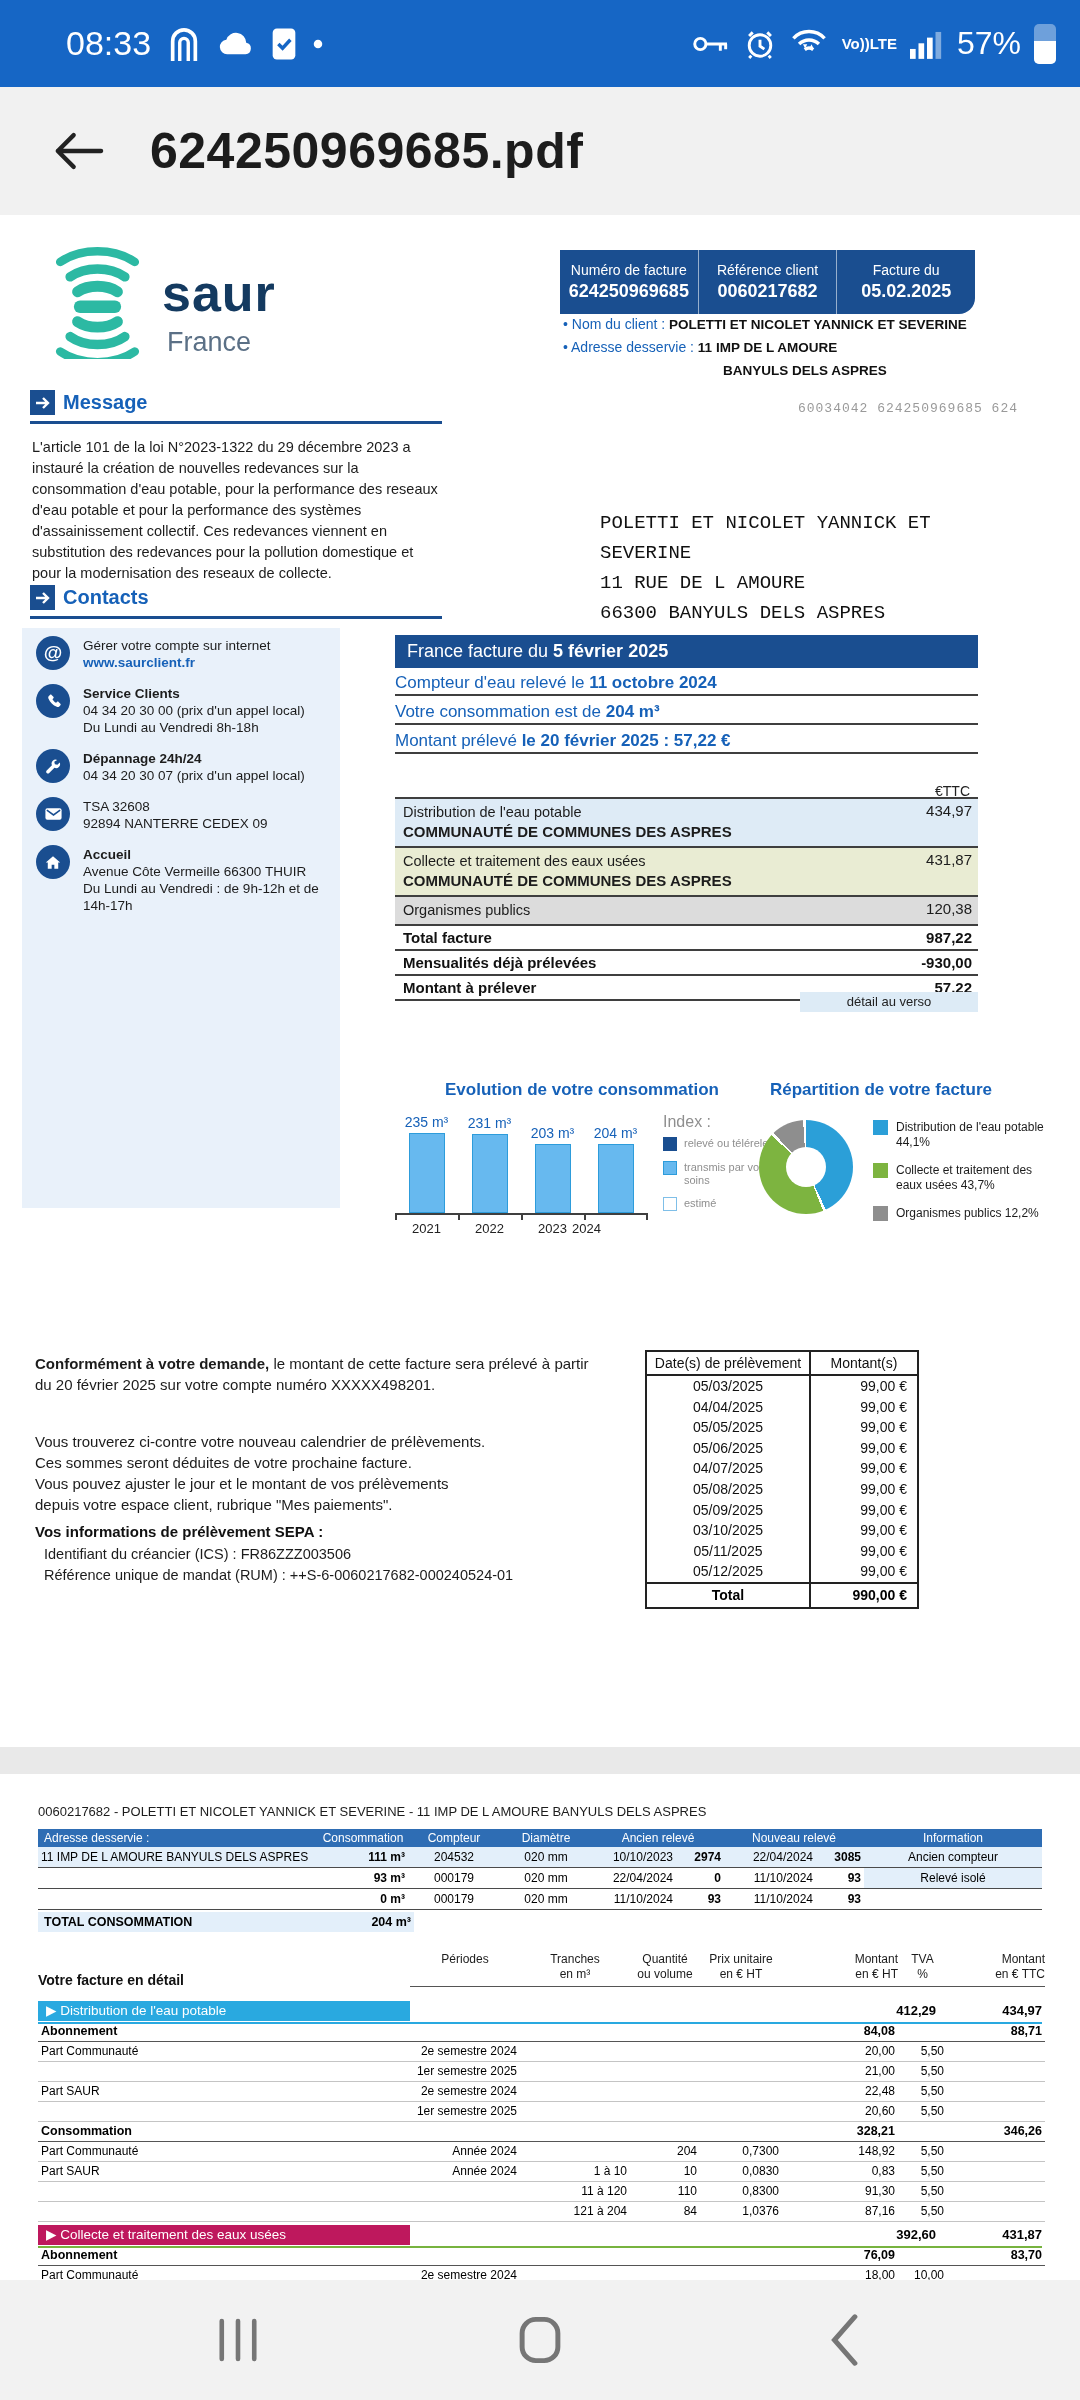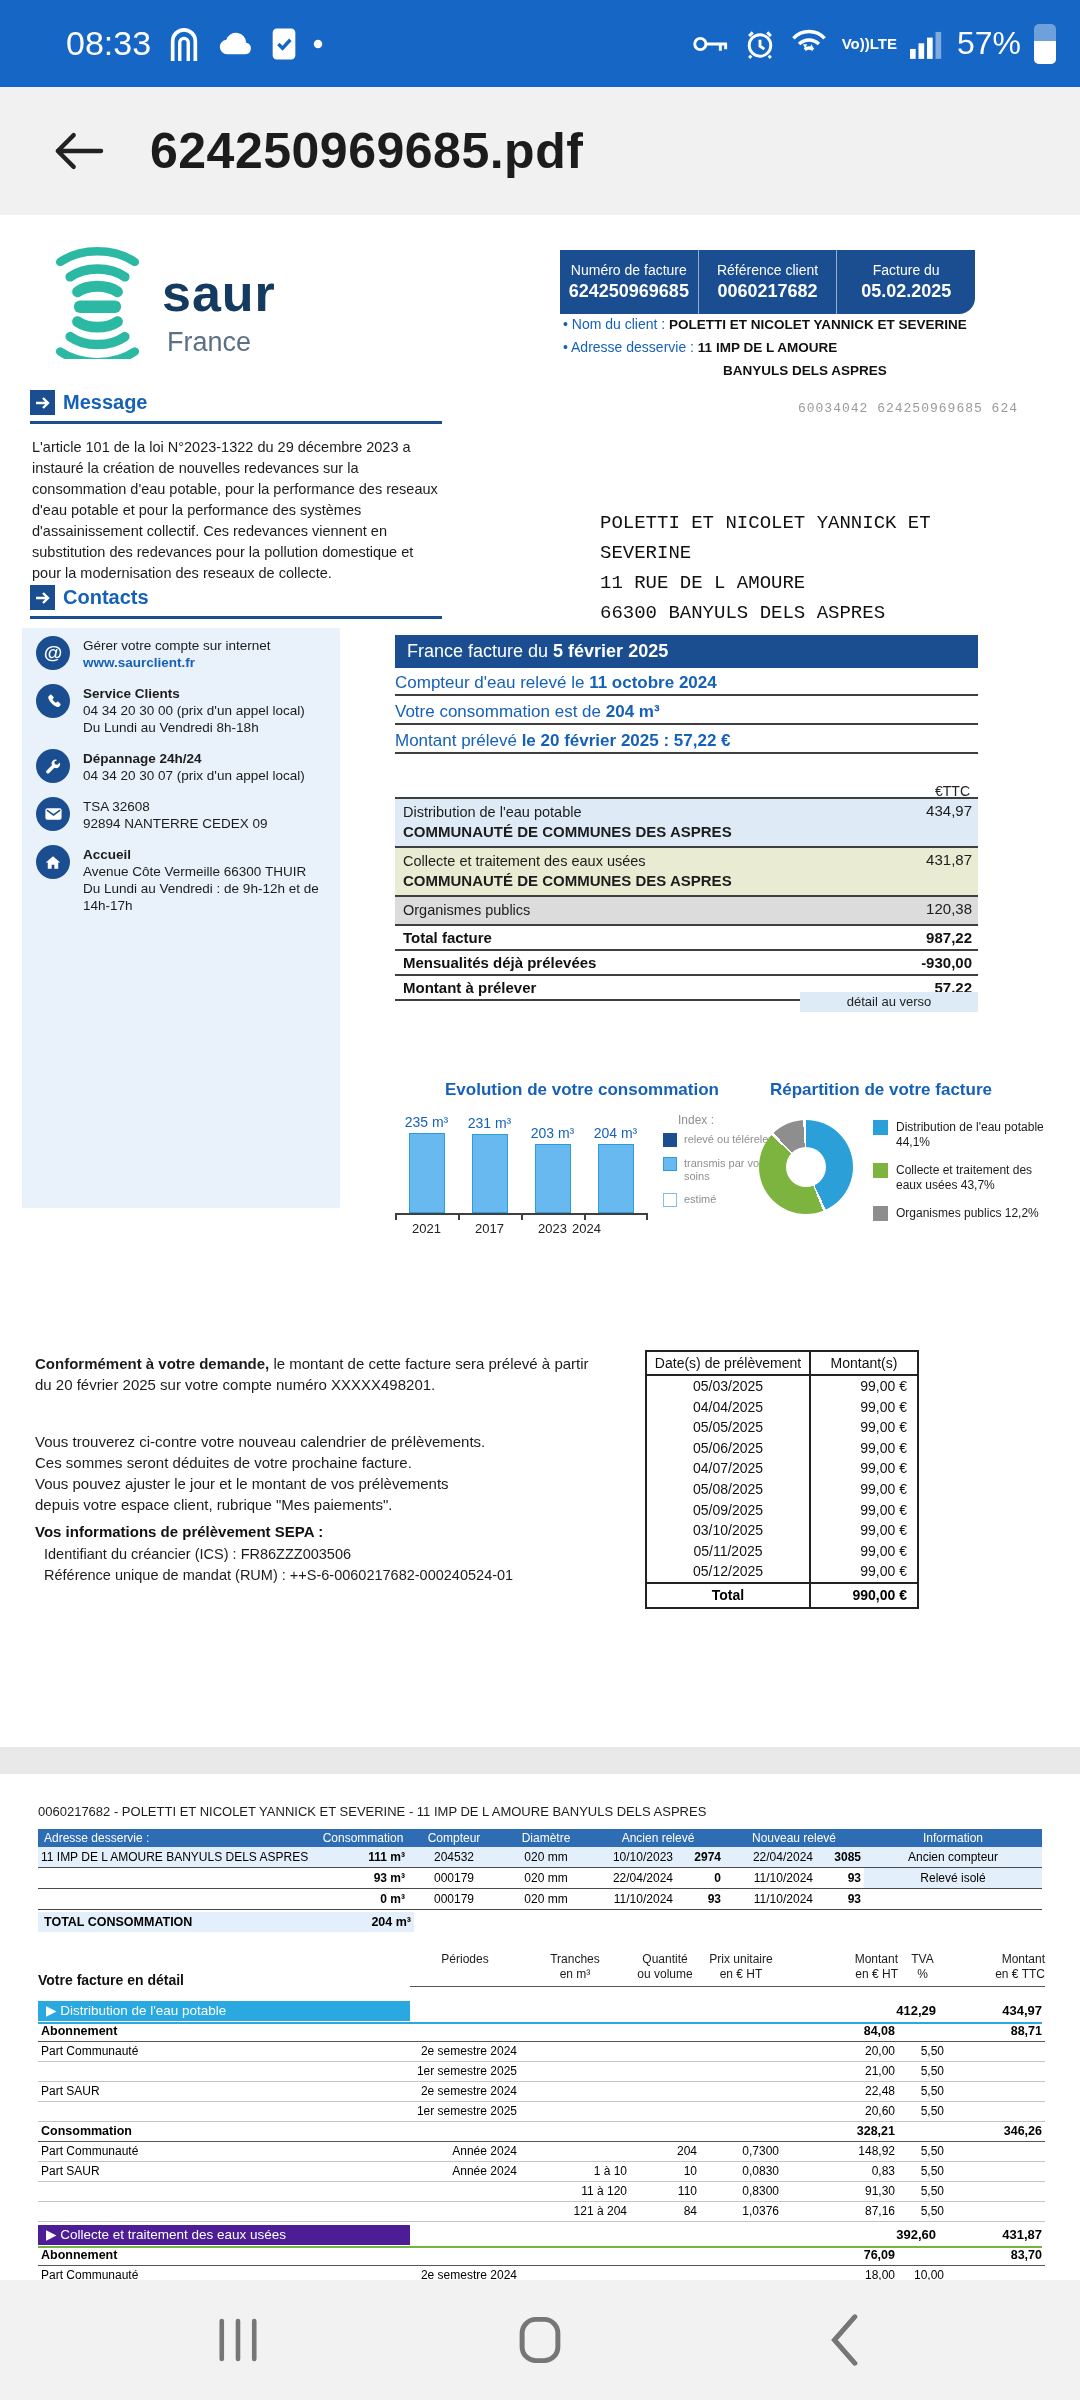--- a/index.html
+++ b/index.html
@@ -76,21 +76,21 @@
   .verso{position:absolute;left:800px;top:777px;width:178px;height:20px;background:#DDEBF6;font-size:13px;color:#222;text-align:center;line-height:20px;}
 
   
   .chart-title{position:absolute;font-size:17px;font-weight:700;color:#1661B8;white-space:nowrap;}
   .bar-area{position:absolute;left:395px;top:900px;width:252px;height:98px;border-bottom:2px solid #3f3f3f;}
   .bar{position:absolute;bottom:0;width:36px;background:#67B9EF;border:1.5px solid #2D9CDB;box-sizing:border-box;}
   .bar-lab{position:absolute;width:63px;text-align:center;font-size:14px;color:#1661B8;}
   .tick{position:absolute;bottom:-7px;width:1.5px;height:7px;background:#3f3f3f;}
   .year{position:absolute;top:1006px;width:63px;text-align:center;font-size:13px;color:#222;}
   .legend{position:absolute;left:663px;top:898px;width:120px;}
-  .legend-title{font-size:12px;color:#8F8F8F;margin-bottom:6px;margin-left:15px;}
+  .legend-title{font-size:16px;color:#8F8F8F;margin-bottom:6px;}
   .lg-item{display:flex;gap:7px;margin-bottom:10px;}
   .lg-sw{flex:0 0 14px;width:14px;height:14px;box-sizing:border-box;}
   .lg-txt{font-size:11px;line-height:13px;color:#8F8F8F;}
   .donut{position:absolute;left:759px;top:905px;width:94px;height:94px;border-radius:50%;}
   .donut:after{content:"";position:absolute;left:27px;top:27px;width:40px;height:40px;border-radius:50%;background:#fff;}
   .dlegend{position:absolute;left:873px;top:905px;width:190px;}
   .dl-item{display:flex;gap:8px;margin-bottom:13px;}
   .dl-sw{flex:0 0 15px;width:15px;height:15px;}
   .dl-txt{font-size:12px;line-height:15px;color:#1c1c1c;}
 
@@ -402,21 +402,21 @@
         <div class="bar" style="left: 139.5px; height: 69px;"></div>
         <div class="bar-lab" style="left: 126px; bottom: 72px;">203 m³</div>
         <div class="tick" style="left: 126px;"></div>
         <div class="bar" style="left: 202.5px; height: 69px;"></div>
         <div class="bar-lab" style="left: 189px; bottom: 72px;">204 m³</div>
         <div class="tick" style="left: 189px;"></div>
         <div class="tick" style="left: 251px;"></div>
       </div>
     <div id="years">
         <div class="year abs" style="left: 395px;">2021</div>
-        <div class="year abs" style="left: 458px;">2017</div>
+        <div class="year abs" style="left: 458px;">2022</div>
         <div class="year abs" style="left: 521px;">2023</div>
         <div class="year abs" style="left: 555px;">2024</div>
       </div>
     <div class="legend" id="bar-legend">
       <div class="legend-title">Index :</div>
     <div class="lg-item">
           <span class="lg-sw" style="background: rgb(26, 78, 144);"></span>
           <span class="lg-txt">relevé ou télérelevé</span>
         </div>
         <div class="lg-item">
@@ -709,21 +709,21 @@
           <div></div>
           <div class="r"></div>
           <div class="r">121 à 204</div>
           <div class="r">84</div>
           <div class="r">1,0376</div>
           <div class="r">87,16</div>
           <div class="r">5,50</div>
           <div class="r"></div>
         </div>
         <div class="sec-bar-row">
-          <div class="sec-bar" style="background: #4c1d95;">▶  Collecte et traitement des eaux usées</div>
+          <div class="sec-bar" style="background: #be185d;">▶  Collecte et traitement des eaux usées</div>
           <span class="sec-ht">392,60</span>
           <span class="sec-ttc">431,87</span>
           <div class="sec-rule2" style="background: rgb(119, 179, 63);"></div>
         </div>
         <div class="det-grid d-row boldr">
           <div>Abonnement</div>
           <div class="r"></div>
           <div class="r"></div>
           <div class="r"></div>
           <div class="r"></div>

